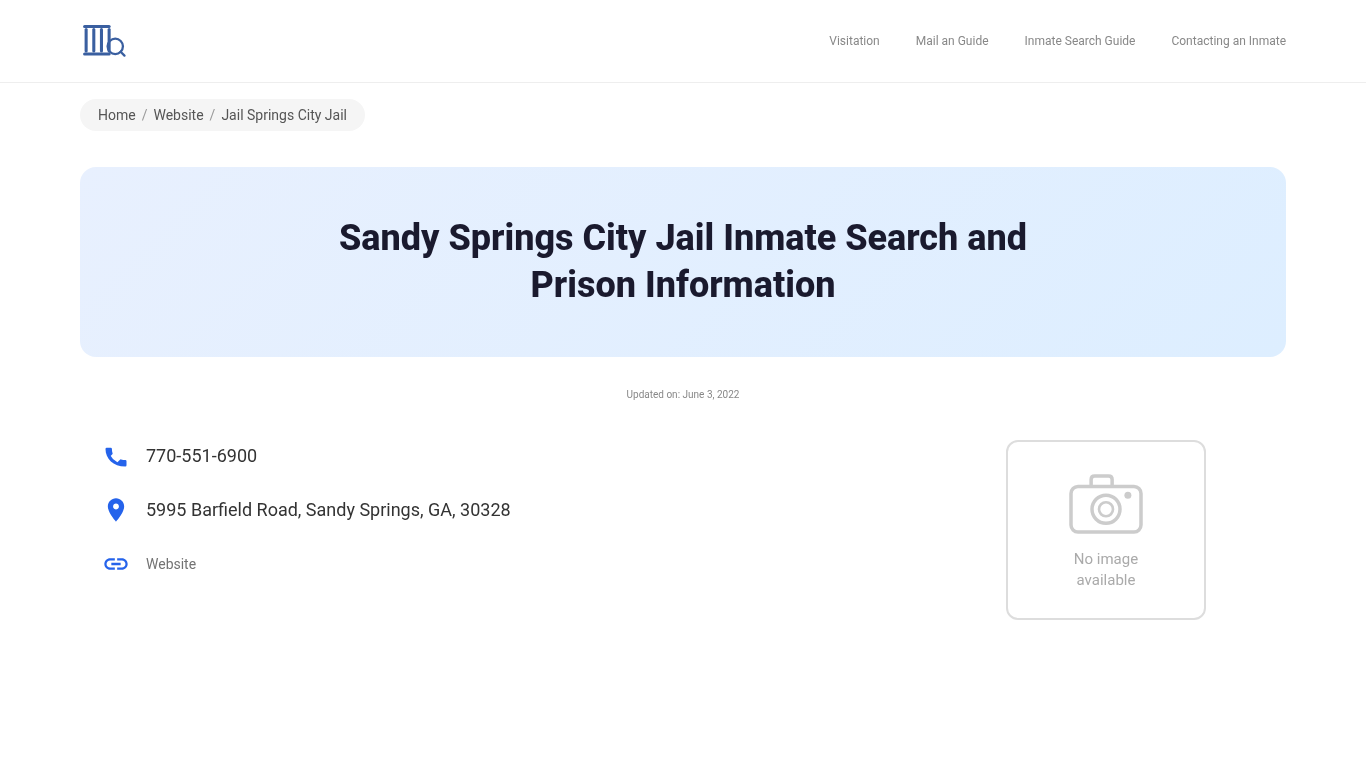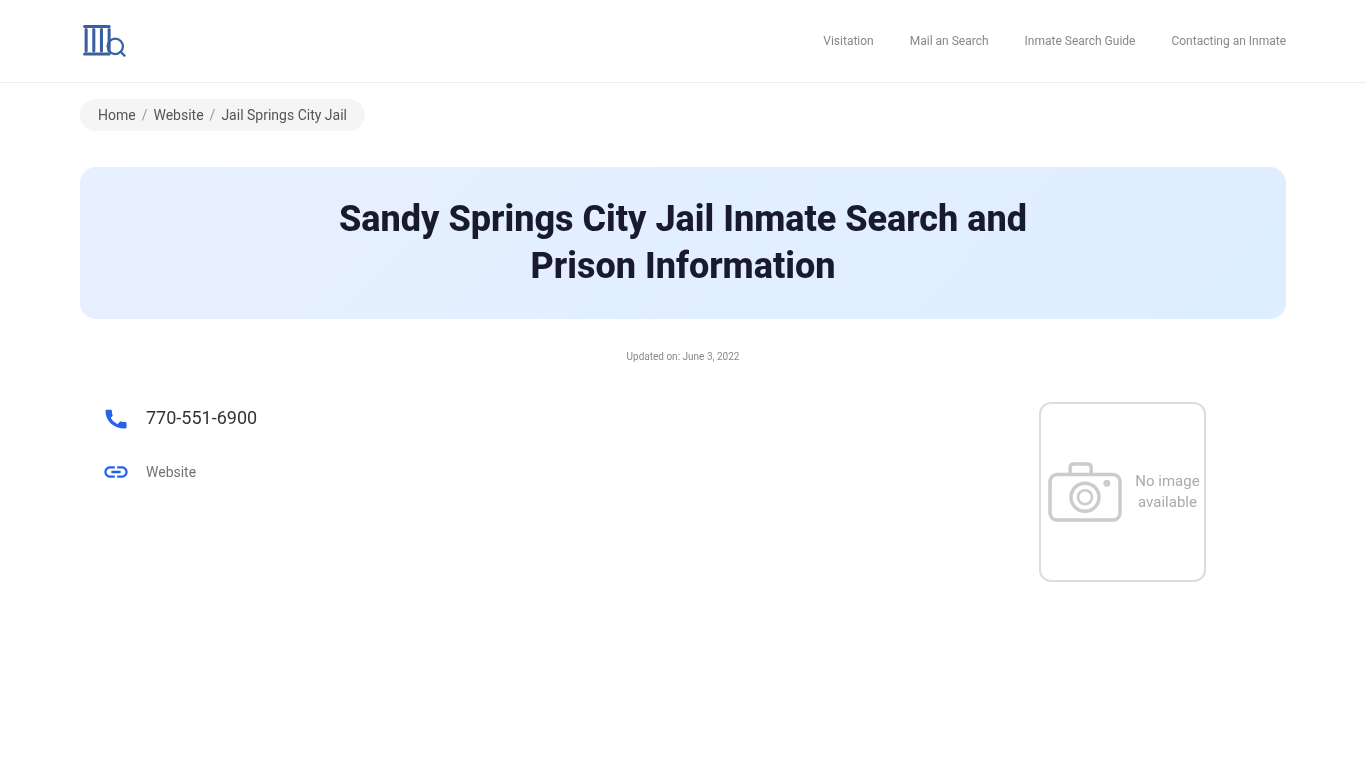--- a/index.html
+++ b/index.html
@@ -77,21 +77,21 @@
 
     
     main {
       padding: 20px 80px 40px 80px;
     }
 
     
     .hero-banner {
       background: linear-gradient(135deg, #e8f0fe 0%, #ddeeff 100%);
       border-radius: 16px;
-      padding: 29px 40px;
+      padding: 48px 40px;
       text-align: center;
       margin-bottom: 32px;
     }
 
     .hero-banner h1 {
       font-size: 36px;
       font-weight: 800;
       color: #1a1a2e;
       line-height: 1.3;
       max-width: 700px;
@@ -140,23 +140,24 @@
 
     .info-row a {
       color: #737373;
       text-decoration: none;
       font-size: 14px;
     }
 
     
     .no-image-box {
       display: flex;
+      flex-direction: column;
       align-items: center;
       justify-content: center;
-      width: 167px;
+      width: 200px;
       height: 180px;
       border: 2px solid #ddd;
       border-radius: 12px;
       color: #aaa;
       gap: 10px;
       margin-right: 60px;
     }
 
     .no-image-box .no-image-text {
       font-size: 15px;
@@ -184,21 +185,21 @@
 
       <circle cx="46" cy="32" r="10" stroke="#3a5fa0" stroke-width="3" fill="none"></circle>
 
       <line x1="53" y1="39" x2="58" y2="44" stroke="#3a5fa0" stroke-width="3" stroke-linecap="round"></line>
     </svg>
   </div>
 
   <nav>
 
     <a href="#">Visitation</a>
-    <a href="#">Mail an Search</a>
+    <a href="#">Mail an Guide</a>
     <a href="#">Inmate Search Guide</a>
     <a href="#">Contacting an Inmate</a>
   </nav>
 </header>
 
 <div class="breadcrumb-bar">
   <div class="breadcrumb">
     <a href="#">Home</a>
     <span class="sep">/</span>
     <a href="#">Website</a>
@@ -221,20 +222,28 @@
 
       <div class="info-row">
         <div class="icon-wrap">
           <svg width="28" height="28" viewBox="0 0 24 24" fill="none" xmlns="http://www.w3.org/2000/svg">
             <path d="M6.62 10.79a15.15 15.15 0 0 0 6.59 6.59l2.2-2.2a1 1 0 0 1 1.01-.24c1.12.37 2.33.57 3.58.57a1 1 0 0 1 1 1V20a1 1 0 0 1-1 1C9.61 21 3 14.39 3 6a1 1 0 0 1 1-1h3.5a1 1 0 0 1 1 1c0 1.25.2 2.45.57 3.58a1 1 0 0 1-.25 1.01l-2.2 2.2z" fill="#2563eb"></path>
           </svg>
         </div>
         <span>770-551-6900</span>
       </div>
 
+      <div class="info-row">
+        <div class="icon-wrap">
+          <svg width="28" height="28" viewBox="0 0 24 24" fill="none" xmlns="http://www.w3.org/2000/svg">
+            <path d="M12 2C8.13 2 5 5.13 5 9c0 5.25 7 13 7 13s7-7.75 7-13c0-3.87-3.13-7-7-7zm0 9.5c-1.38 0-2.5-1.12-2.5-2.5S10.62 6.5 12 6.5s2.5 1.12 2.5 2.5S13.38 11.5 12 11.5z" fill="#2563eb"></path>
+          </svg>
+        </div>
+        <span>5995 Barfield Road, Sandy Springs, GA, 30328</span>
+      </div>
 
       <div class="info-row">
         <div class="icon-wrap">
           <svg width="28" height="28" viewBox="0 0 24 24" fill="none" xmlns="http://www.w3.org/2000/svg">
             <path d="M3.9 12c0-1.71 1.39-3.1 3.1-3.1h4V7H7C4.24 7 2 9.24 2 12s2.24 5 5 5h4v-1.9H7c-1.71 0-3.1-1.39-3.1-3.1zM8 13h8v-2H8v2zm9-6h-4v1.9h4c1.71 0 3.1 1.39 3.1 3.1s-1.39 3.1-3.1 3.1h-4V17h4c2.76 0 5-2.24 5-5s-2.24-5-5-5z" fill="#2563eb"></path>
           </svg>
         </div>
         <a href="#">Website</a>
       </div>
 

